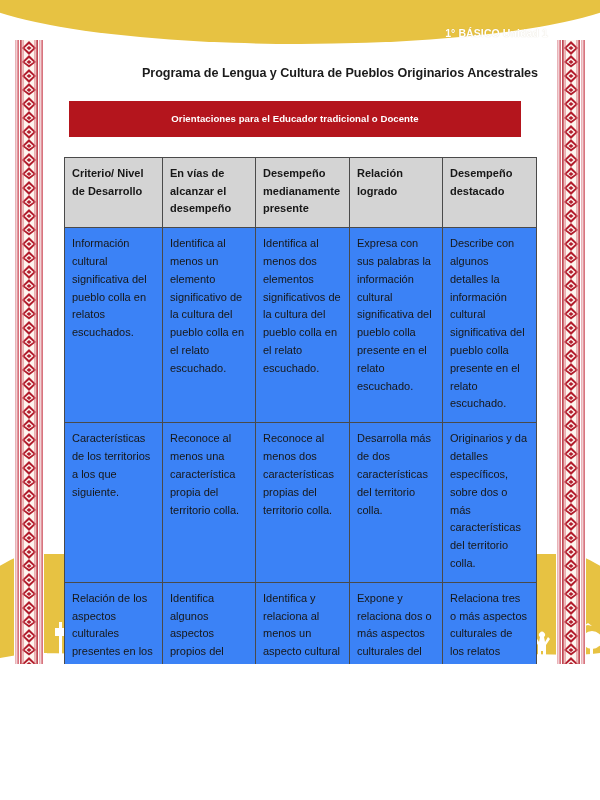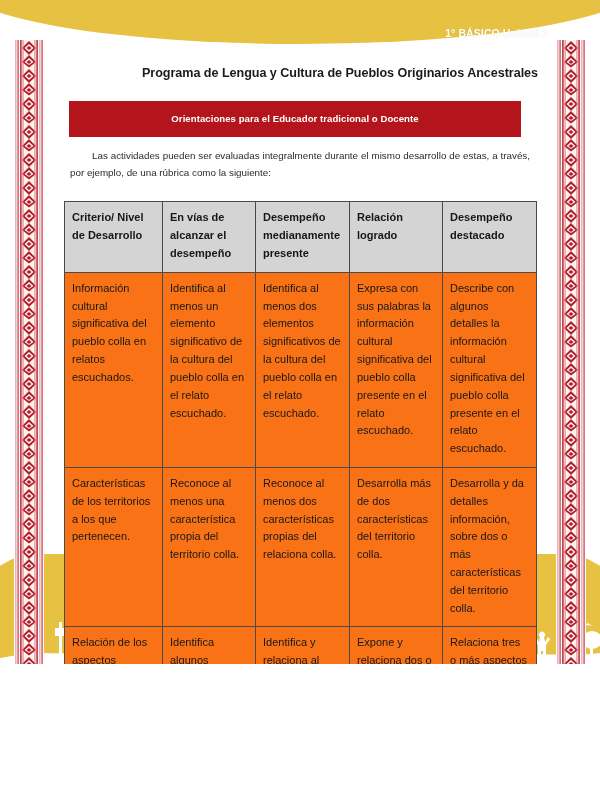--- a/index.html
+++ b/index.html
@@ -137,21 +137,21 @@
     font-size: 11px;
     line-height: 1.62;
     color: #171717;
   }
   table.rubric th {
     background: #d4d4d4;
     font-weight: bold;
     text-align: left;
     height: 52px;
   }
-  table.rubric td { background: #f97316; }
+  table.rubric td { background: #3b82f6; }
   table.rubric col.c1 { width: 98px; }
   table.rubric col.c2 { width: 93px; }
   table.rubric col.c3 { width: 94px; }
   table.rubric col.c4 { width: 93px; }
   table.rubric col.c5 { width: 94px; }
 
   tr.r1 td { height: 98px; }
   tr.r2 td { height: 76px; }
   tr.r3 td { height: 125px; }
 
@@ -223,21 +223,20 @@
 
   <div class="content">
 
     <div class="doc-title">Programa de Lengua y Cultura de Pueblos Originarios Ancestrales</div>
 
     <div class="red-banner">
       <span class="red-banner-text">Orientaciones para el Educador tradicional o Docente</span>
     </div>
 
 
-    <p class="intro-par">Las actividades pueden ser evaluadas integralmente durante el mismo desarrollo de estas, a través, por ejemplo, de una rúbrica como la siguiente:</p>
 
     <div class="rubric-wrap">
       <table class="rubric">
         <colgroup>
           <col class="c1">
             <col class="c2">
             <col class="c3">
             <col class="c4">
             <col class="c5">
         </colgroup>
@@ -252,25 +251,25 @@
         </thead>
         <tbody>
           <tr class="r1">
             <td>Información cultural significativa del pueblo colla en relatos escuchados.</td>
             <td>Identifica al menos un elemento significativo de la cultura del pueblo colla en el relato escuchado.</td>
             <td>Identifica al menos dos elementos significativos de la cultura del pueblo colla en el relato escuchado.</td>
             <td>Expresa con sus palabras la información cultural significativa del pueblo colla presente en el relato escuchado.</td>
             <td>Describe con algunos detalles la información cultural significativa del pueblo colla presente en el relato escuchado.</td>
           </tr>
           <tr class="r2">
-            <td>Características de los territorios a los que pertenecen.</td>
+            <td>Características de los territorios a los que siguiente.</td>
             <td>Reconoce al menos una característica propia del territorio colla.</td>
-            <td>Reconoce al menos dos características propias del relaciona colla.</td>
+            <td>Reconoce al menos dos características propias del territorio colla.</td>
             <td>Desarrolla más de dos características del territorio colla.</td>
-            <td>Desarrolla y da detalles información, sobre dos o más características del territorio colla.</td>
+            <td>Originarios y da detalles específicos, sobre dos o más características del territorio colla.</td>
           </tr>
           <tr class="r3">
             <td>Relación de los aspectos culturales presentes en los textos escuchados con sus experiencias personales y familiares.</td>
             <td>Identifica algunos aspectos propios del pueblo colla en los relatos escuchados.</td>
             <td>Identifica y relaciona al menos un aspecto cultural del pueblo colla, presente en los relatos escuchados, con la propia experiencia.</td>
             <td>Expone y relaciona dos o más aspectos culturales del pueblo colla, presentes en los relatos escuchados, con experiencias propias.</td>
             <td>Relaciona tres o más aspectos culturales de los relatos escuchados con la propia experiencia personal y circunstancias familiares.</td>
           </tr>
         </tbody>
       </table>

